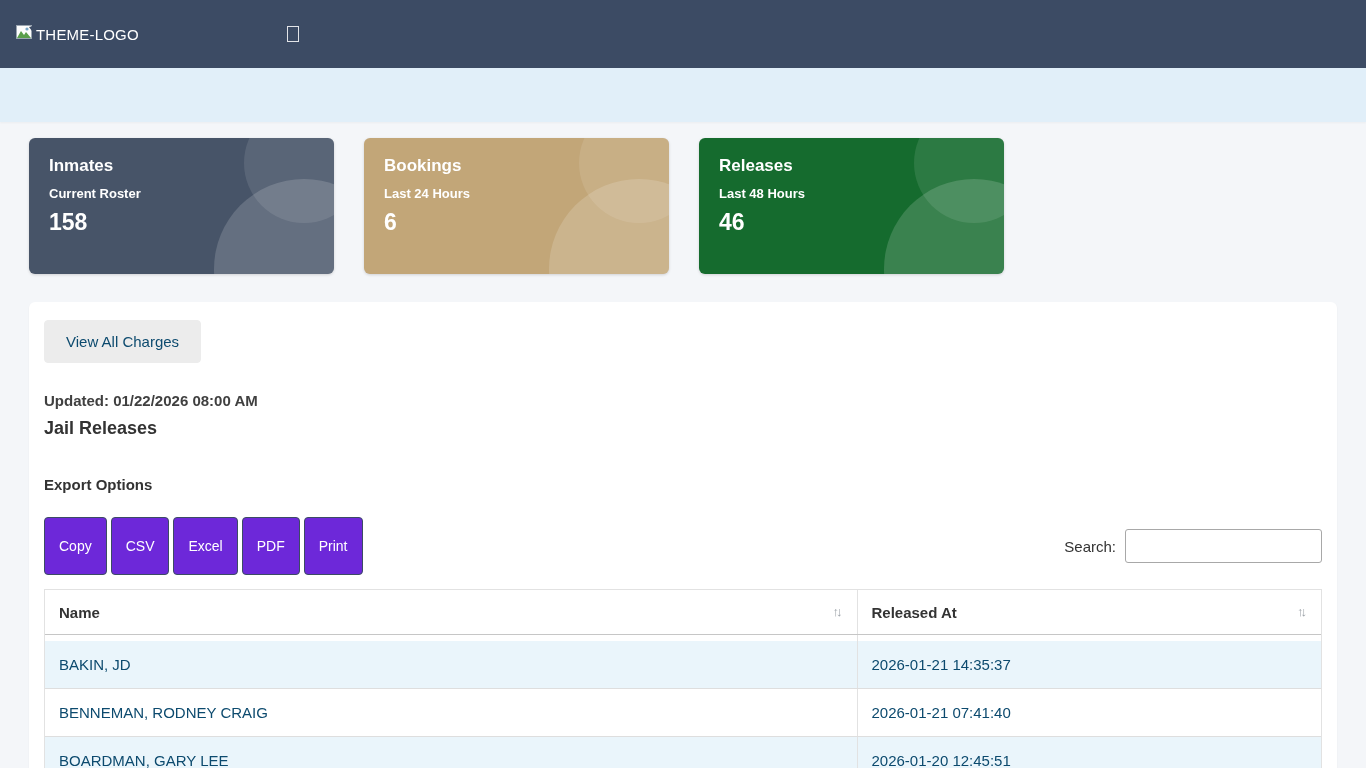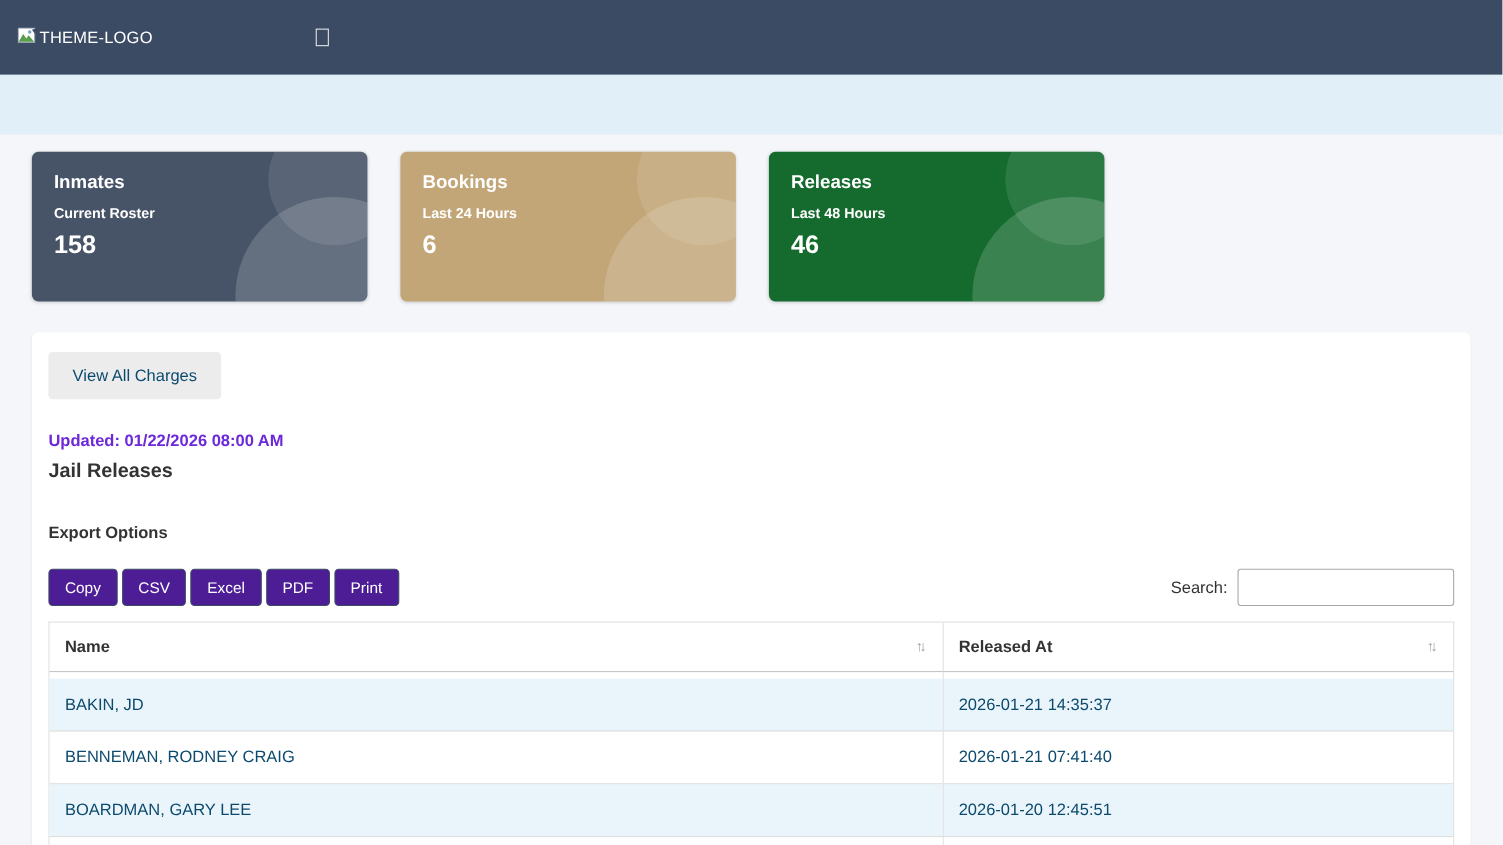--- a/index.html
+++ b/index.html
@@ -85,45 +85,45 @@
     background: #ececec;
     border: 1px solid #ececec;
     border-radius: 4px;
     font-family: "Liberation Sans", sans-serif;
     font-size: 15px; color: #0c4a6e;
     padding: 12px 21px;
     cursor: pointer;
   }
   .updated-text {
     margin-top: 29px;
-    font-size: 15px; font-weight: bold; color: #6d28d9;
+    font-size: 15px; font-weight: bold; color: #404040;
   }
   .page-title {
     margin: 9px 0 0 0;
     font-size: 18px; font-weight: bold; color: #333;
   }
   .export-label {
     margin-top: 37px;
     font-size: 15px; font-weight: bold; color: #333;
   }
   .toolbar-row {
     margin-top: 24px;
     display: flex;
     justify-content: space-between;
     align-items: center;
   }
   .export-group { display: flex; gap: 4px; }
   .export-btn {
-    background: #4c1d95;
+    background: #6d28d9;
     border: 1px solid #3c4b64;
     border-radius: 4px;
     color: #fff;
     font-family: "Liberation Sans", sans-serif;
     font-size: 14px;
-    padding: 8px 14px;
+    padding: 20px 14px;
     cursor: pointer;
   }
   .search-box { display: flex; align-items: center; font-size: 15px; color: #333; }
   .search-box input {
     margin-left: 9px;
     width: 197px; height: 34px;
     border: 1px solid #a8a8a8;
     border-radius: 3px;
     padding: 0 8px;
     font-family: "Liberation Sans", sans-serif;

